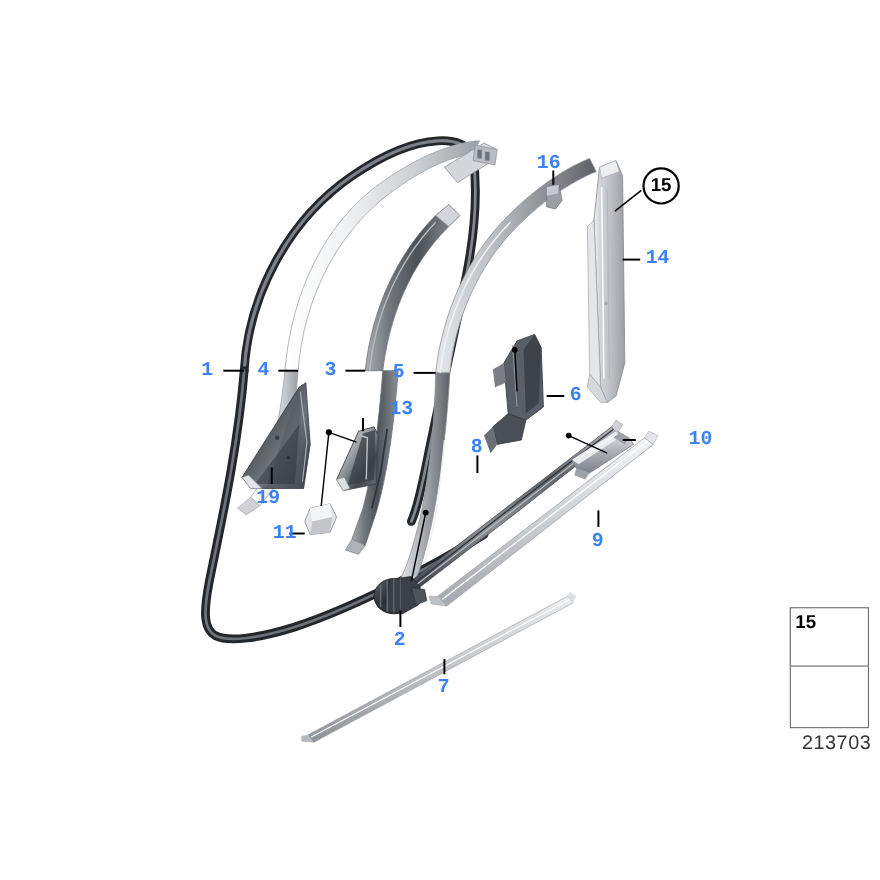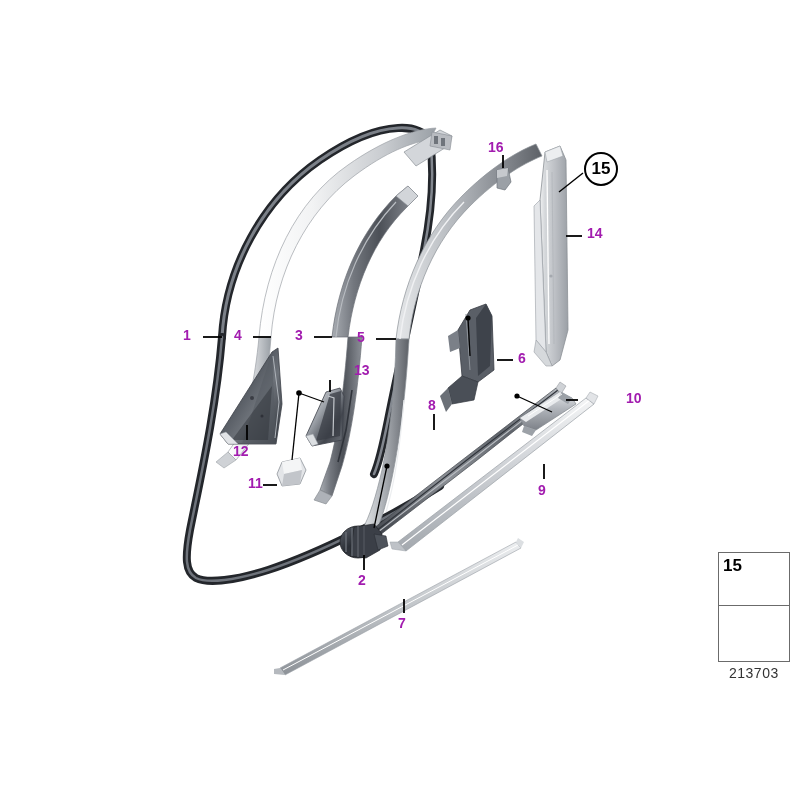--- a/index.html
+++ b/index.html
@@ -17,44 +17,44 @@
   }
   #parts-svg {
     position: absolute;
     left: 0;
     top: 0;
     width: 800px;
     height: 800px;
   }
   .callout-label {
     position: absolute;
-    font-family: Liberation Sans, sans-serif;
+    font-family: Liberation Mono, monospace;
     font-weight: bold;
-    font-size: 14px;
-    color: #a21caf;
+    font-size: 18px;
+    color: #3b82f6;
     line-height: 1;
     white-space: nowrap;
   }
   .ref-box {
     position: absolute;
     border: 1px solid #6b6b6b;
     background: #ffffff;
     box-sizing: border-box;
   }
   .ref-number {
     position: absolute;
     font-family: "Liberation Sans", sans-serif;
     font-weight: bold;
     font-size: 17px;
     color: #000000;
   }
   .ref-code {
     position: absolute;
     font-family: "Liberation Sans", sans-serif;
-    font-size: 14px;
+    font-size: 18px;
     color: #333333;
     letter-spacing: 0.5px;
   }
   .circle-badge {
     position: absolute;
     width: 34px;
     height: 34px;
     border: 2px solid #000000;
     border-radius: 50%;
     box-sizing: border-box;
@@ -353,18 +353,18 @@
   <div class="callout-label" style="left:358px; top:573px;">2</div>
   <div class="callout-label" style="left:295px; top:328px;">3</div>
   <div class="callout-label" style="left:234px; top:328px;">4</div>
   <div class="callout-label" style="left:357px; top:330px;">5</div>
   <div class="callout-label" style="left:518px; top:351px;">6</div>
   <div class="callout-label" style="left:398px; top:616px;">7</div>
   <div class="callout-label" style="left:428px; top:398px;">8</div>
   <div class="callout-label" style="left:538px; top:483px;">9</div>
   <div class="callout-label" style="left:584px; top:391px;margin-left:42px;">10</div>
   <div class="callout-label" style="left:248px; top:476px;">11</div>
-  <div class="callout-label" style="left:233px; top:444px;">12</div>
+  <div class="callout-label" style="left:233px; top:444px;">19</div>
   <div class="callout-label" style="left:321px; top:363px;margin-left:33px;">13</div>
   <div class="callout-label" style="left:587px; top:226px;">14</div>
   <div class="callout-label" style="left:488px; top:140px;">16</div>
 
 </div>
 
 </body></html>

